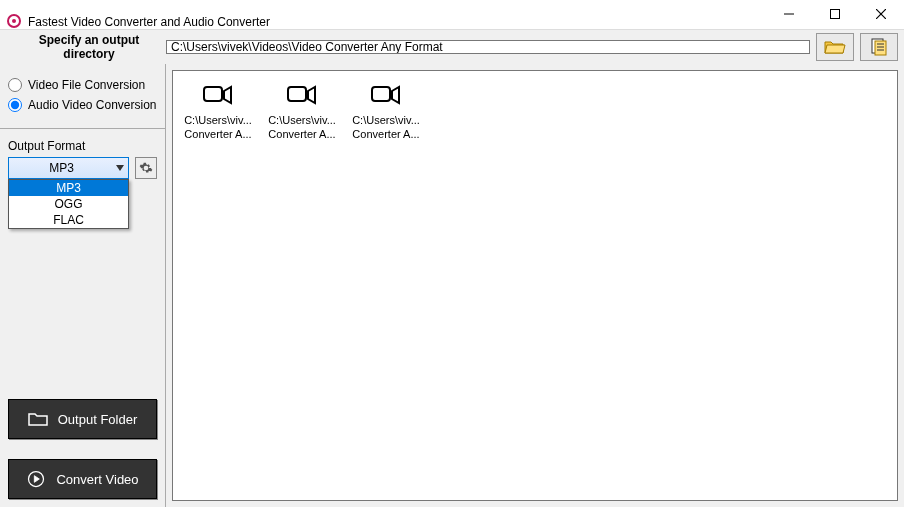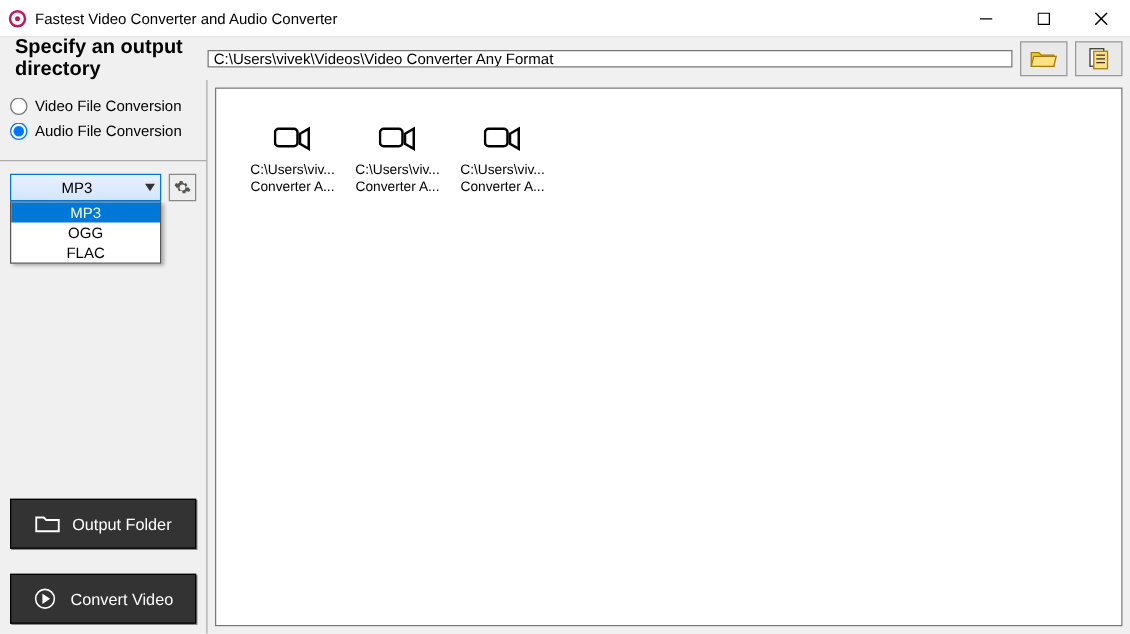--- a/index.html
+++ b/index.html
@@ -1,24 +1,24 @@
 <!DOCTYPE html>
 <html><head>
 <meta charset="utf-8">
 <style>
   * { box-sizing: border-box; margin: 0; padding: 0; font-family: "Segoe UI", Tahoma, sans-serif; }
   body { width: 904px; height: 507px; background: #f0f0f0; overflow: hidden; }
 
-  .titlebar { height: 30px; background: #fff; display: flex; align-items: center; padding-left: 6px; border-bottom: 1px solid #ddd; }
+  .titlebar { height: 30px; background: #fff; display: flex; align-items: flex-end; padding-left: 6px; border-bottom: 1px solid #ddd; }
   .titlebar .appicon { width: 16px; height: 16px; margin-right: 6px; }
   .titlebar .title { font-size: 12px; flex: 1; }
   .titlebar .winbtn { width: 46px; height: 30px; display: flex; align-items: center; justify-content: center; }
 
   .dirbar { height: 34px; display: flex; align-items: center; padding: 0 6px; }
-  .dirbar .label { font-size: 16px; font-weight: bold; width: 160px; padding-left: 6px; }
+  .dirbar .label { font-size: 12px; font-weight: bold; width: 160px; padding-left: 6px; text-align: center; }
   .dirbar input[type=text] { flex: 1; height: 14px; font-size: 12px; padding: 0 4px; border: 1px solid #777; background: #fff; }
   .dirbar .iconbtn { width: 38px; height: 28px; margin-left: 6px; border: 1px solid #999; background: #e9e9e9; display:flex; align-items:center; justify-content:center; }
 
   .body { display: flex; height: calc(100% - 64px); }
   .sidebar { width: 166px; border-right: 1px solid #aaa; padding: 8px 8px; display:flex; flex-direction:column; background:#f0f0f0;}
   .radiogroup label { display:flex; align-items:flex-end; font-size: 12px; margin: 6px 0; gap:6px;}
   .radiogroup input { width:14px; height:14px;}
   hr.sep { border:none; border-top:1px solid #aaa; margin: 10px -8px; }
 
   .formatlabel { font-size: 12px; margin-bottom: 4px; }
@@ -28,21 +28,21 @@
   .combo .sel::after { content:""; position:absolute; right:4px; top:7px; border-left:4px solid transparent; border-right:4px solid transparent; border-top:6px solid #333; }
   .combo ul { position:absolute; top:22px; left:0; right:0; background:#fff; border:1px solid #555; list-style:none; box-shadow:2px 2px 3px rgba(0,0,0,0.3); z-index:10;}
   .combo li { font-size:12px; padding:1px 4px; }
   .combo li.hl { background:#0078d7; color:#fff; }
   .gearbtn { width:22px; height:22px; border:1px solid #888; background:#eee; display:flex; align-items:center; justify-content:center;}
 
   .spacer { flex:1; }
   .bigbtn { height: 40px; background:#333; color:#fff; border:1px solid #000; display:flex; align-items:center; justify-content:center; gap:10px; font-size:13px; margin-top:20px; box-shadow: 1px 1px 0 #888;}
   .bigbtn svg { stroke:#fff; }
 
-  .content { flex:1; margin:6px 6px 6px 6px; border:1px solid #777; background:#fff; padding:26px; overflow:auto;}
+  .content { flex:1; margin:6px 6px 6px 6px; border:1px solid #777; background:#fff; padding:10px; overflow:auto;}
   .files { display:flex; gap:14px; }
   .file { width:70px; text-align:center; }
   .file .thumb { height:28px; display:flex; justify-content:center; align-items:center; margin-bottom:4px;}
   .file .line { font-size:11px; white-space:nowrap; overflow:hidden; text-overflow:ellipsis; line-height:14px;}
 </style>
 </head>
 <body>
 
 <div class="titlebar">
   <span class="appicon">
@@ -93,25 +93,26 @@
 <div class="body">
 
   <div class="sidebar">
     <div class="radiogroup">
       <label>
         <input type="radio" name="ct" style="">
         <span>Video File Conversion</span>
       </label>
       <label>
         <input type="radio" name="ct" checked="" style="">
-        <span>Audio File Conversion</span>
+        <span>Audio Video Conversion</span>
       </label>
     </div>
     <hr class="sep">
 
+    <div class="formatlabel">Output Format</div>
     <div class="formatrow">
       <div class="combo">
         <div class="sel">MP3</div>
         <ul>
           <li class="hl">MP3</li>
           <li>OGG</li>
           <li>FLAC</li>
         </ul>
       </div>
       <div class="gearbtn">

